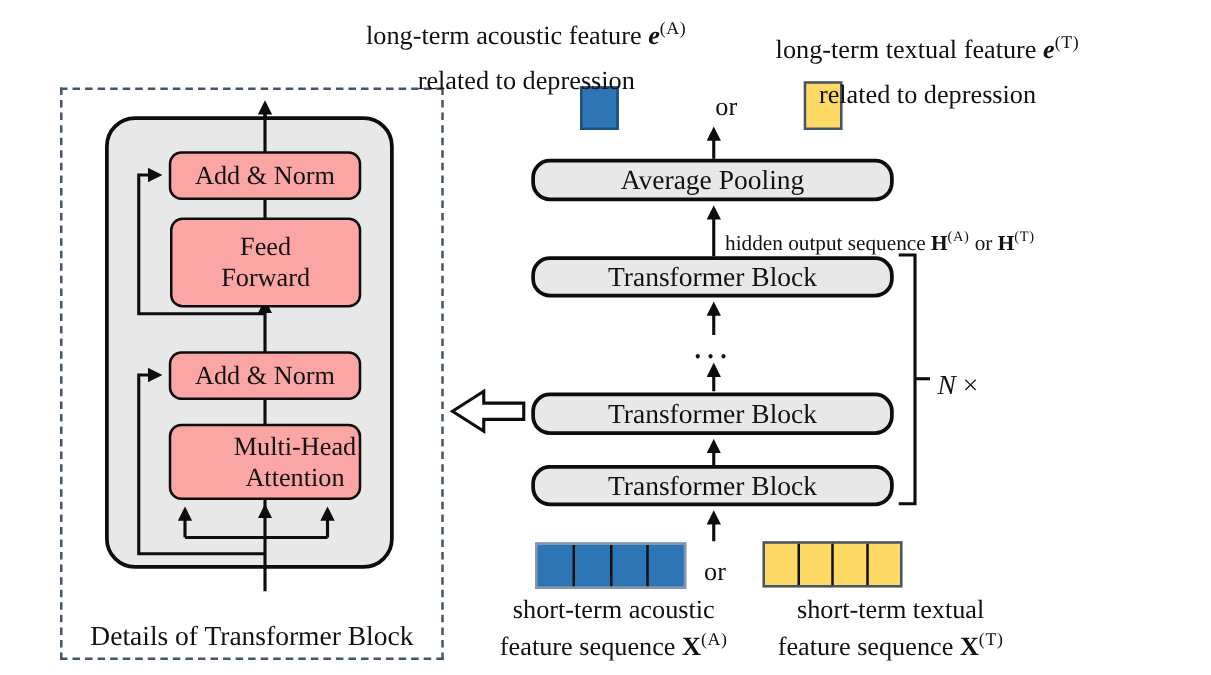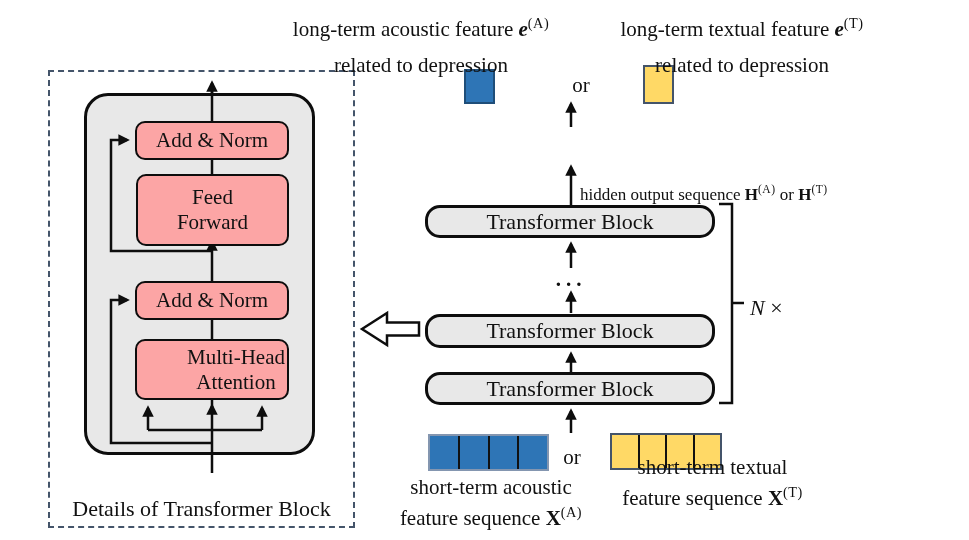--- a/index.html
+++ b/index.html
@@ -103,31 +103,34 @@
     <path d="M732 303 L744 303" stroke="#0d0d0d" stroke-width="2.5"></path>
 
     <polygon points="362,329 387,313 387,322.5 419,322.5 419,335.5 387,335.5 387,345" fill="#ffffff" stroke="#0d0d0d" stroke-width="2.5" stroke-linejoin="miter"></polygon>
   </svg>
 
   <div class="lbl center" style="left:250px;top:5px;width:342px;">
     <span>long-term acoustic feature </span><span class="bolditalic">e</span><span class="sup">(A)</span><br>
     <span>related to depression</span>
   </div>
 
-  <div class="lbl center" style="left:592px;top:5px;width:300px;">
+  <div class="lbl center" style="left:592px;top:16px;width:300px;">
     <span>long-term textual feature </span><span class="bolditalic">e</span><span class="sup">(T)</span><br>
     <span>related to depression</span>
   </div>
 
   <div class="sq" style="left:464px;top:69px;width:31px;height:35px;background:#2E75B6;border:2px solid #1F4E79;"></div>
   <div class="lbl center" style="left:560px;top:67px;width:42px;">
     <span>or</span>
   </div>
   <div class="sq" style="left:643px;top:65px;width:31px;height:39px;background:#FFD966;border:2px solid #44546A;"></div>
 
+  <div class="box" style="left:425px;top:127px;width:290px;height:34px;">
+    <span>Average Pooling</span>
+  </div>
 
   <div class="lbl nowrap" style="left:580px;top:172px;font-size:17px;">
     <span>hidden output sequence </span><span class="bold">H</span><span class="sup">(A)</span><span> or </span><span class="bold">H</span><span class="sup">(T)</span>
   </div>
 
   <div class="box" style="left:425px;top:205px;width:290px;height:33px;">
     <span>Transformer Block</span>
   </div>
 
   <div class="lbl center dots" style="left:545px;top:261px;width:52px;">
@@ -185,18 +188,18 @@
     <div class="cell"></div>
     <div class="cell"></div>
     <div class="cell"></div>
   </div>
 
   <div class="lbl center" style="left:391px;top:475px;width:200px;line-height:25px;">
     <span>short-term acoustic</span><br>
     <span>feature sequence </span><span class="bold">X</span><span class="sup">(A)</span>
   </div>
 
-  <div class="lbl center" style="left:600px;top:455px;width:225px;line-height:25px;">
+  <div class="lbl center" style="left:600px;top:475px;width:225px;line-height:25px;">
     <span>short-term textual</span><br>
     <span>feature sequence </span><span class="bold">X</span><span class="sup">(T)</span>
   </div>
 
 </div>
 
 </body></html>

